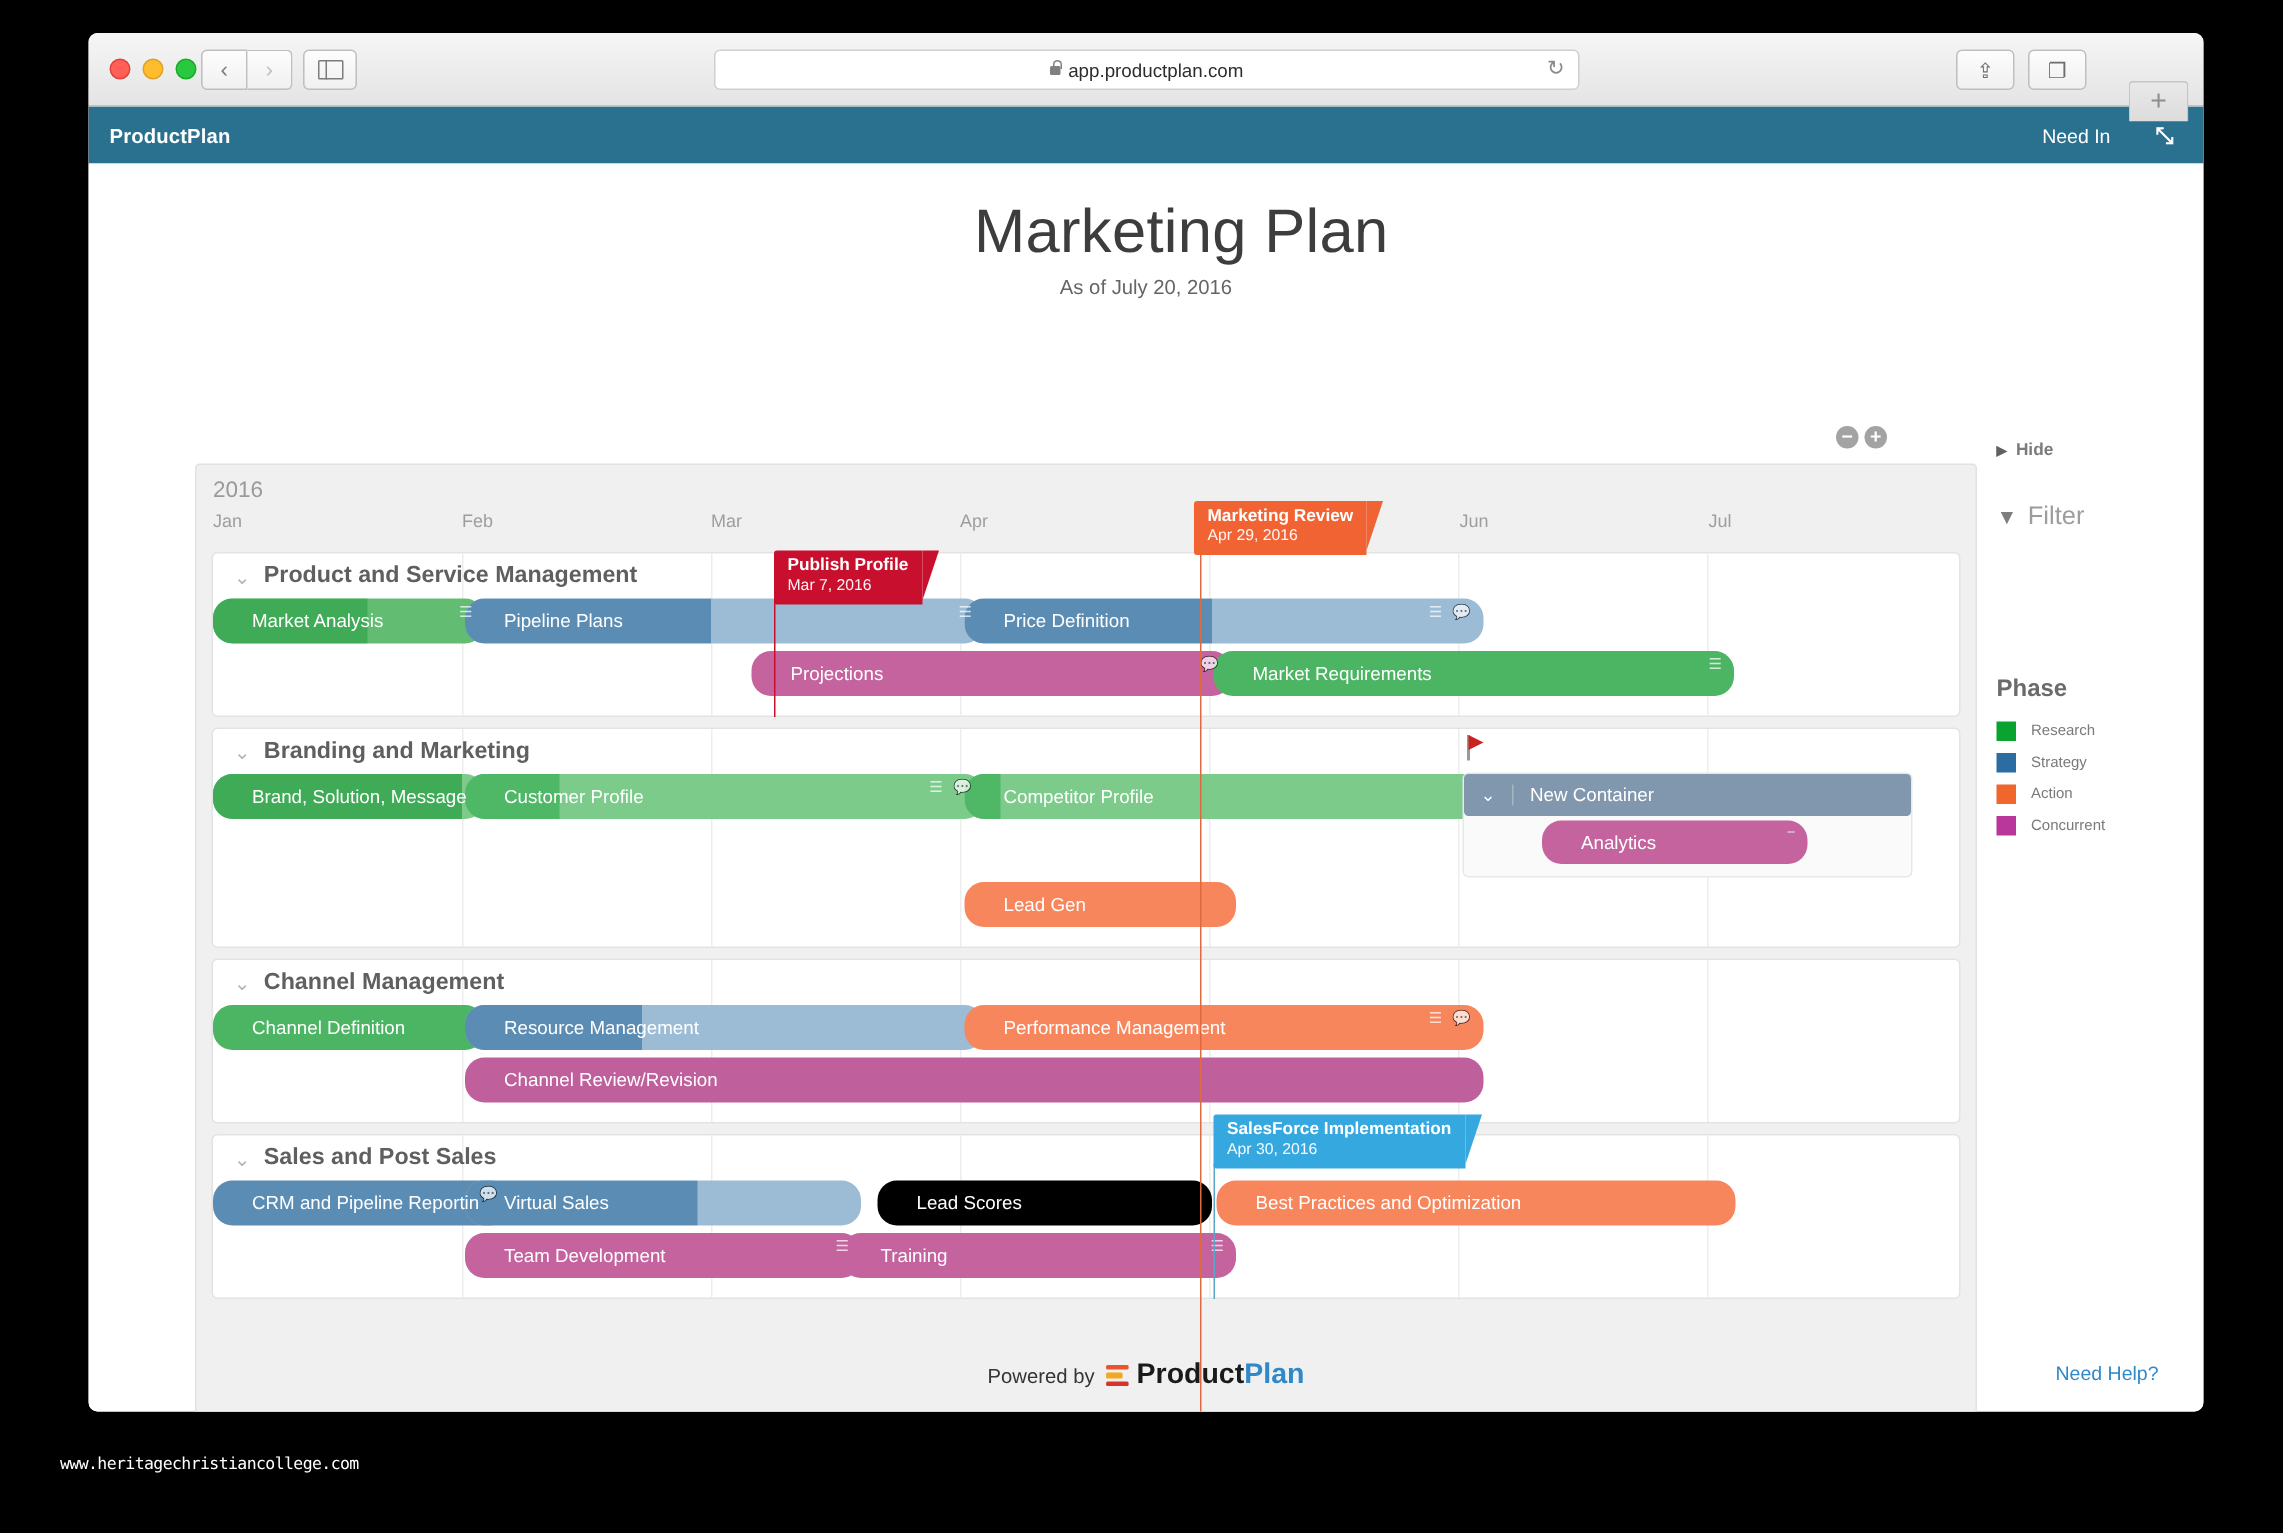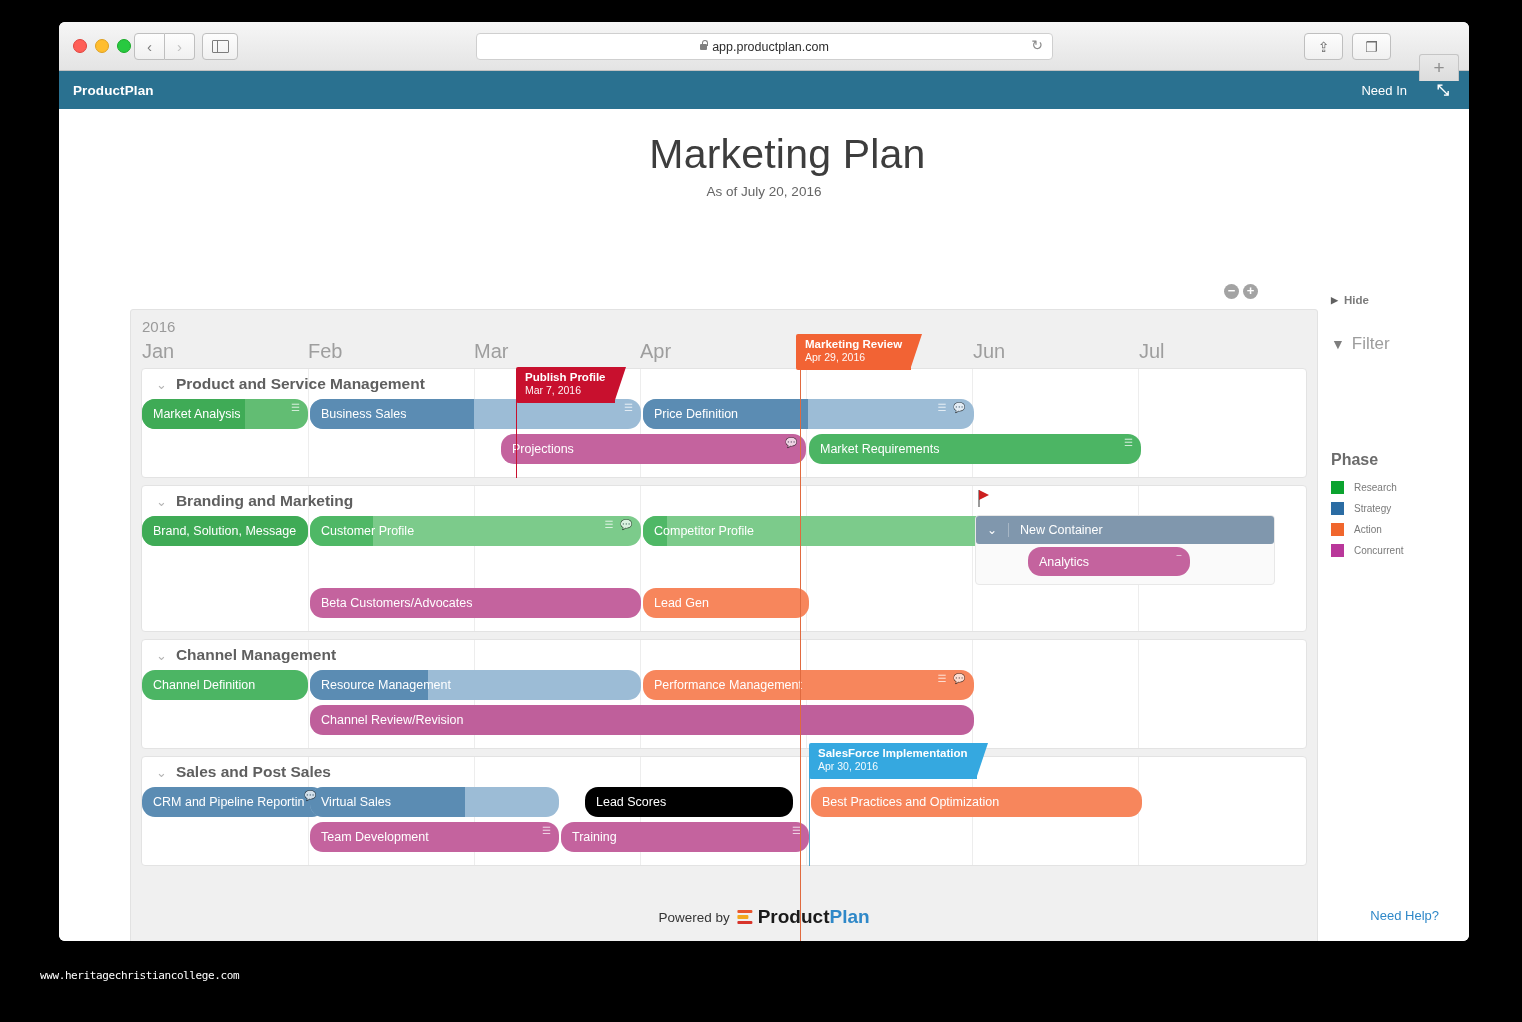--- a/index.html
+++ b/index.html
@@ -63,37 +63,37 @@
 
   .zoomctl{position:absolute;right:211px;top:175px;display:flex;gap:4px;}
   .zb{width:15px;height:15px;border-radius:50%;background:#a3a3a3;color:#fff;font-size:13px;
       line-height:13px;text-align:center;font-weight:bold;}
 
   
   .canvas{position:absolute;left:71px;top:200px;width:1186px;height:676px;background:#f0f0f0;
           border:1px solid #e2e2e2;border-radius:3px;}
   .yearlbl{position:absolute;left:11px;top:8px;font-size:15px;color:#9a9a9a;}
   .months{position:absolute;left:0;top:30px;width:100%;height:22px;}
-  .month{position:absolute;font-size:20px;color:#9e9e9e;}
+  .month{position:absolute;font-size:12px;color:#9e9e9e;}
 
   .lanes{position:absolute;left:10px;top:58px;width:1166px;}
 
   .lane{background:#fff;border:1px solid #e3e3e3;border-radius:4px;margin-bottom:7px;
         position:relative;overflow:visible;}
   .laneheader{height:30px;display:flex;align-items:center;padding-left:14px;position:relative;z-index:3;}
   .chev{color:#b4b4b4;font-size:13px;margin-right:9px;}
   .lanetitle{font-size:15.5px;color:#5f5f5f;font-weight:bold;}
 
   .rows{position:relative;}
   .row{position:relative;height:33px;}
   .gridlines{position:absolute;left:0;top:0;right:0;bottom:0;pointer-events:none;}
   .gl{position:absolute;top:0;bottom:0;width:1px;background:#ededed;}
 
   .bar{position:absolute;height:30px;border-radius:13px;display:flex;align-items:center;
-       color:#fff;font-size:12.5px;overflow:hidden;}
+       color:#fff;font-size:12.5px;overflow:hidden;padding-left:15px;}
   .bar .lbl{position:relative;z-index:2;padding-left:11px;white-space:nowrap;}
   .prog{position:absolute;left:0;top:0;bottom:0;z-index:1;}
   .bar .icons{position:absolute;right:8px;top:3px;z-index:3;display:flex;gap:7px;
               font-size:10px;color:rgba(255,255,255,.72);}
 
   .container-bar{position:absolute;background:#fafafa;border:1px solid #e8e8e8;border-radius:4px;}
   .cont-head{height:28px;background:#8097ad;border-radius:3px;display:flex;align-items:center;color:#fff;font-size:12.5px;}
   .cont-chev{width:32px;text-align:center;font-size:12px;border-right:1px solid rgba(255,255,255,.3);}
   .cont-name{padding-left:11px;}
 
@@ -231,21 +231,21 @@
               <div class="row" data-name="bar-row">
                 <div class="bar" style="left:0px;width:166px;background:#62bd73;top:0" data-name="bar-market-analysis">
                   <div class="prog" style="width:103px;background:#3fab56;"></div>
                   <span class="lbl" data-name="bar-label">Market Analysis</span>
                   <span class="icons" data-name="bar-icons">
                       <span data-name="menu-icon">☰</span>
                     </span>
                 </div>
                 <div class="bar" style="left:168px;width:331px;background:#9cbcd6;top:0" data-name="bar-business-plans">
                   <div class="prog" style="width:164px;background:#5b8cb3;"></div>
-                  <span class="lbl" data-name="bar-label">Business Sales</span>
+                  <span class="lbl" data-name="bar-label">Pipeline Plans</span>
                   <span class="icons" data-name="bar-icons">
                       <span data-name="menu-icon">☰</span>
                     </span>
                 </div>
                 <div class="bar" style="left:501px;width:331px;background:#9cbcd6;top:0" data-name="bar-price-definition">
                   <div class="prog" style="width:165px;background:#5b8cb3;"></div>
                   <span class="lbl" data-name="bar-label">Price Definition</span>
                   <span class="icons" data-name="bar-icons">
                       <span data-name="menu-icon">☰</span>
                       <span data-name="comment-icon">💬</span>
@@ -319,23 +319,20 @@
                   <div class="bar" style="left:52px;width:162px;background:#c4639e;top:31px;height:29px;" data-name="bar-analytics">
                     <span class="lbl" data-name="bar-label">Analytics</span>
                     <span class="icons" data-name="bar-icons">
                         <span data-name="menu-icon">−</span>
                       </span>
                   </div>
                 </div>
               </div>
               <div class="row" style="height:39px" data-name="bar-row"></div>
               <div class="row" data-name="bar-row">
-                <div class="bar" style="left:168px;width:331px;background:#c4639e;top:0" data-name="bar-beta-customers-advocates">
-                  <span class="lbl" data-name="bar-label">Beta Customers/Advocates</span>
-                </div>
                 <div class="bar" style="left:501px;width:166px;background:#f7865c;top:0" data-name="bar-lead-gen">
                   <span class="lbl" data-name="bar-label">Lead Gen</span>
                 </div>
               </div>
             </div>
           </div>
 
           <div class="lane" style="height:108px" data-name="lane-channel-management">
             <div class="laneheader" data-name="lane-header">
               <span class="chev" data-name="chevron-down-icon">⌄</span>

